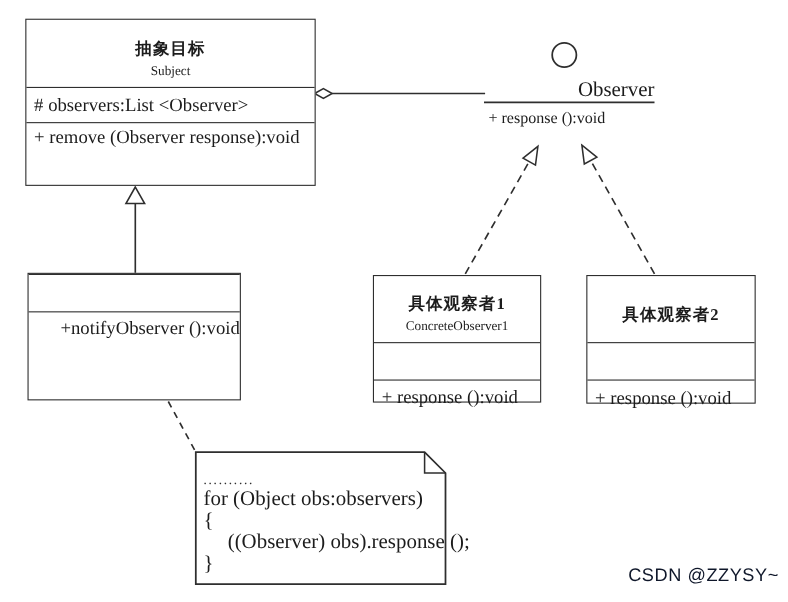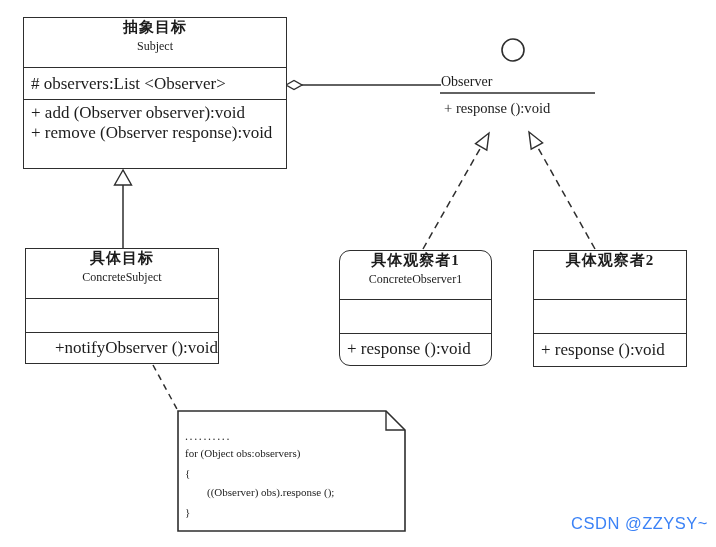--- a/index.html
+++ b/index.html
@@ -5,44 +5,45 @@
   html,body{margin:0;padding:0;background:#ffffff;}
   #canvas{
     position:relative;width:716px;height:547px;background:#ffffff;overflow:hidden;
     font-family:"Liberation Serif","DejaVu Serif",serif;color:#1c1c1c;
   }
   #connectors{position:absolute;left:0;top:0;width:716px;height:547px;pointer-events:none;}
   .cls{
     position:absolute;background:#ffffff;border:1.6px solid #2e2e2e;box-sizing:border-box;
   }
   .cls .title{
-    display:flex;flex-direction:column;align-items:center;justify-content:flex-start;
+    display:flex;flex-direction:column;align-items:center;justify-content:center;
     box-sizing:border-box;
+    margin-top:12px;
   }
   .zh{font-weight:bold;font-size:15px;letter-spacing:1px;line-height:19px;}
   .en{font-size:12px;line-height:19px;}
   .compartment{border-top:1.6px solid #2e2e2e;box-sizing:border-box;overflow:hidden;}
   .member{font-size:17px;line-height:20px;padding-left:7px;white-space:nowrap;}
   .attr-single{display:flex;align-items:center;height:100%;}
   .method-single{display:flex;align-items:center;height:100%;}
   .iface-label{
-    position:absolute;left:441px;top:73px;width:154px;text-align:left;
-    font-size:14px;line-height:18px;
+    position:absolute;left:441px;top:73px;width:154px;text-align:right;
+    font-size:19px;line-height:18px;
   }
   .iface-method{
     position:absolute;left:444px;top:99px;width:160px;font-size:14.6px;line-height:18px;
   }
   .note-text{position:absolute;left:185px;top:425px;width:212px;}
-  .note-line{font-size:11px;line-height:19.5px;white-space:pre;}
+  .note-line{font-size:19px;line-height:19.5px;white-space:pre;}
   .note-line.dots{font-size:12px;letter-spacing:1.6px;line-height:16px;padding-top:3px;color:#2e2e2e;}
   .note-line.indent{padding-left:22px;font-family:Liberation Serif, serif;}
   .watermark{
     position:absolute;left:540px;top:514px;width:168px;text-align:right;
     font-family:"Liberation Sans","DejaVu Sans",sans-serif;
-    font-size:16.5px;color:#3b82f6;letter-spacing:0.5px;
+    font-size:16.5px;color:#0f172a;letter-spacing:0.5px;
   }
 </style>
 </head>
 <body>
 
 <div id="canvas">
 
   <svg id="connectors" viewBox="0 0 716 547" xmlns="http://www.w3.org/2000/svg">
 
     <g>
@@ -81,42 +82,37 @@
 
   <div class="cls" style="left:23px;top:17px;width:264px;height:152px;">
     <div class="title" style="height:49px;">
       <div class="zh">抽象目标</div>
       <div class="en">Subject</div>
     </div>
     <div class="compartment attr-single" style="height:32px;">
       <div class="member"># observers:List &lt;Observer&gt;</div>
     </div>
     <div class="compartment" style="height:68px;padding-top:3px;">
-      <div class="member">+ add (Observer observer):void</div>
       <div class="member">+ remove (Observer response):void</div>
     </div>
   </div>
 
   <div class="iface-label">Observer</div>
   <div class="iface-method">+ response ():void</div>
 
   <div class="cls" style="left:25px;top:248px;width:194px;height:116px;">
-    <div class="title" style="height:49px;">
-      <div class="zh">具体目标</div>
-      <div class="en">ConcreteSubject</div>
-    </div>
     <div class="compartment attr-single" style="height:34px;">
       <div class="member"></div>
     </div>
     <div class="compartment method-single" style="height:30px;justify-content:flex-end;">
       <div class="member">+notifyObserver ():void</div>
     </div>
   </div>
 
-  <div class="cls" style="left:339px;top:250px;width:153px;height:116px;border-radius:11px;">
+  <div class="cls" style="left:339px;top:250px;width:153px;height:116px;">
     <div class="title" style="height:48px;">
       <div class="zh">具体观察者1</div>
       <div class="en">ConcreteObserver1</div>
     </div>
     <div class="compartment attr-single" style="height:34px;">
       <div class="member"></div>
     </div>
     <div class="compartment method-single" style="height:31px;">
       <div class="member">+ response ():void</div>
     </div>

